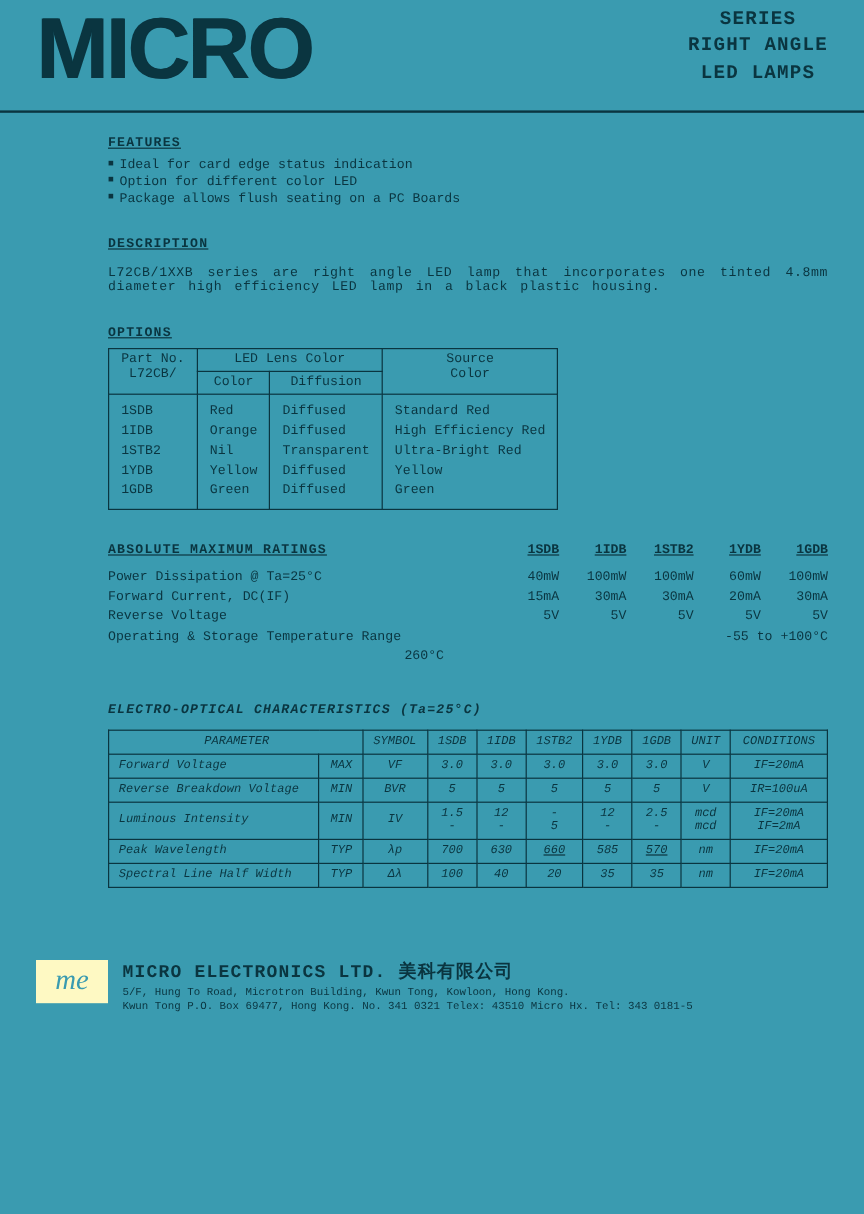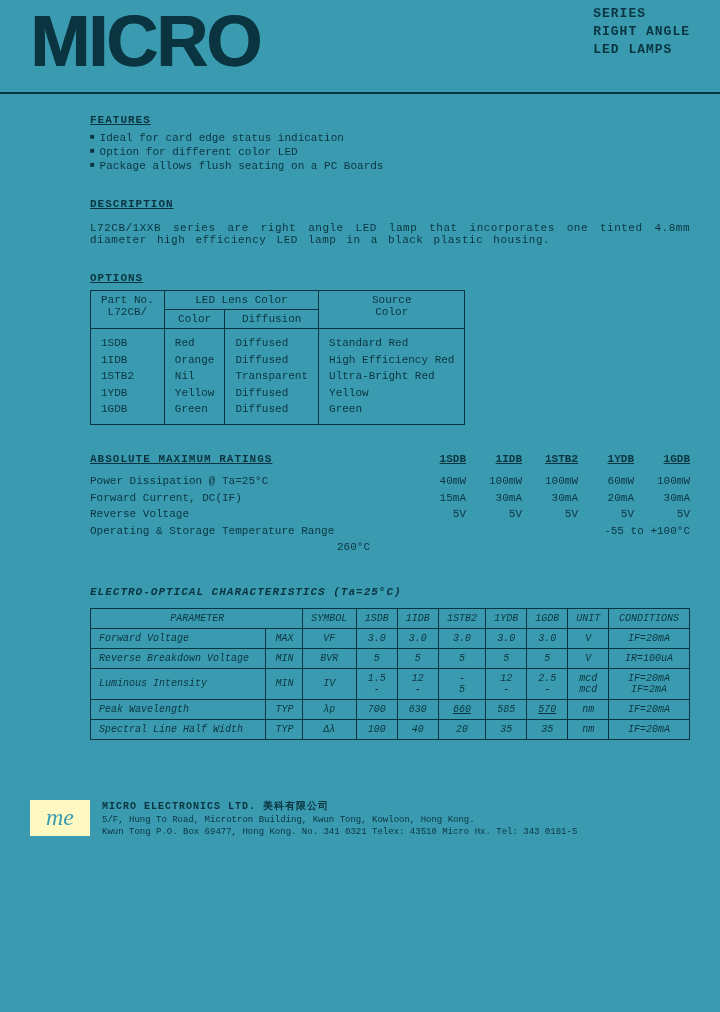--- a/index.html
+++ b/index.html
@@ -28,23 +28,23 @@
     font-size: 72px;
     letter-spacing: -2px;
     color: #0a3540;
     display: inline-block;
     text-shadow: 1px 0 #0a3540;
   }
   .header-right {
     position: absolute;
     right: 30px;
     top: 5px;
-    text-align: left;
+    text-align: center;
     font-weight: bold;
-    font-size: 13px;
+    font-size: 16px;
     line-height: 1.4;
     letter-spacing: 1px;
   }
   .content {
     padding: 20px 30px 10px 90px;
   }
   .section-title {
     font-weight: bold;
     text-decoration: underline;
     letter-spacing: 1px;
@@ -155,21 +155,21 @@
     display: flex;
     align-items: center;
     justify-content: center;
   }
   .footer-text {
     font-size: 9px;
     line-height: 1.4;
   }
   .footer-company {
     font-weight: bold;
-    font-size: 10px;
+    font-size: 15px;
     letter-spacing: 1px;
   }
   .sec {
     margin-bottom: 26px;
   }
 </style>
 </head>
 <body>
 
 <div class="page">

